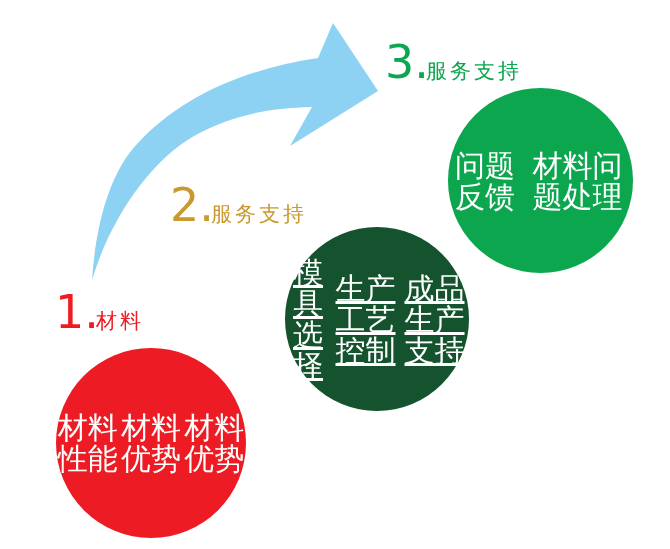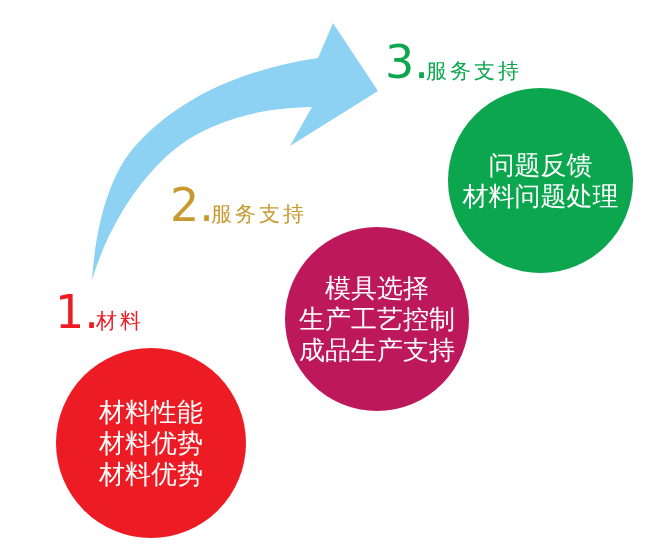--- a/index.html
+++ b/index.html
@@ -6,21 +6,21 @@
   html,body { width:670px; height:549px; }
   body { font-family:"DejaVu Sans", sans-serif; background:#ffffff; overflow:hidden; }
   .canvas { position:relative; width:670px; height:549px; background:#ffffff; }
   .arrow-svg { position:absolute; left:0; top:0; }
   .step-label { position:absolute; display:flex; align-items:baseline; white-space:nowrap; }
   .step-label .num { font-size:46px; line-height:1; font-weight:normal; }
   .step-label .txt { font-size:21px; font-weight:normal; letter-spacing:3px; margin-left:-3px; }
   .label-1 { left:55px; top:289px; }
   .label-2 { left:170px; top:182px; }
   .label-3 { left:385px; top:39px; }
-  .circle { position:absolute; border-radius:50%; display:flex; flex-direction:column; align-items:center; justify-content:center; color:#ffffff; font-size:26px; line-height:31px; font-weight:normal; text-align:center; letter-spacing:0; }
+  .circle { position:absolute; border-radius:50%; display:flex; flex-direction:row; align-items:center; justify-content:center; color:#ffffff; font-size:30px; line-height:31px; font-weight:normal; text-align:center; letter-spacing:0; }
   .circle-1 { left:56px; top:348px; width:190px; height:190px; }
   .circle-2 { left:285px; top:227px; width:184px; height:184px; }
   .circle-3 { left:448px; top:88px; width:185px; height:185px; }
 </style>
 </head>
 <body>
 
 <div class="canvas">
   <svg class="arrow-svg" width="670" height="549" viewBox="0 0 670 549">
     <path d="M 92 280 C 96 223 110 172 138 143 C 178 100 238 70 318 58 L 333 23 L 378 91 L 290 146 L 312 107 C 262 108 226 118 194 136 C 149 162 110 220 92 280 Z" style="fill: rgb(141, 210, 243);"></path>
@@ -37,21 +37,21 @@
   <div class="step-label label-3" style="color: rgb(11, 166, 78);">
     <span class="num">3.</span>
       <span class="txt">服务支持</span>
   </div>
 
   <div class="circle circle-1" style="background-color: rgb(237, 28, 36);">
     <div>材料性能</div>
     <div>材料优势</div>
     <div>材料优势</div>
   </div>
-  <div class="circle circle-2" style="background-color: #be185d;">
+  <div class="circle circle-2" style="background-color: #14532d; text-decoration: underline;">
     <div>模具选择</div>
     <div>生产工艺控制</div>
     <div>成品生产支持</div>
   </div>
   <div class="circle circle-3" style="background-color: rgb(11, 166, 78);">
     <div>问题反馈</div>
     <div>材料问题处理</div>
   </div>
 </div>
 

